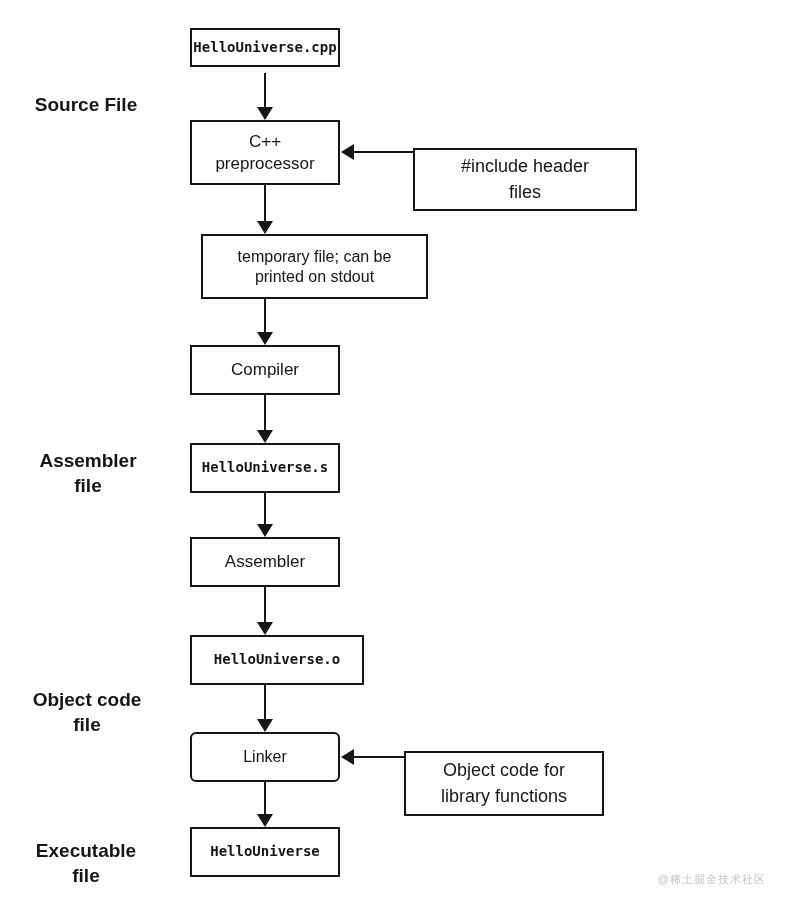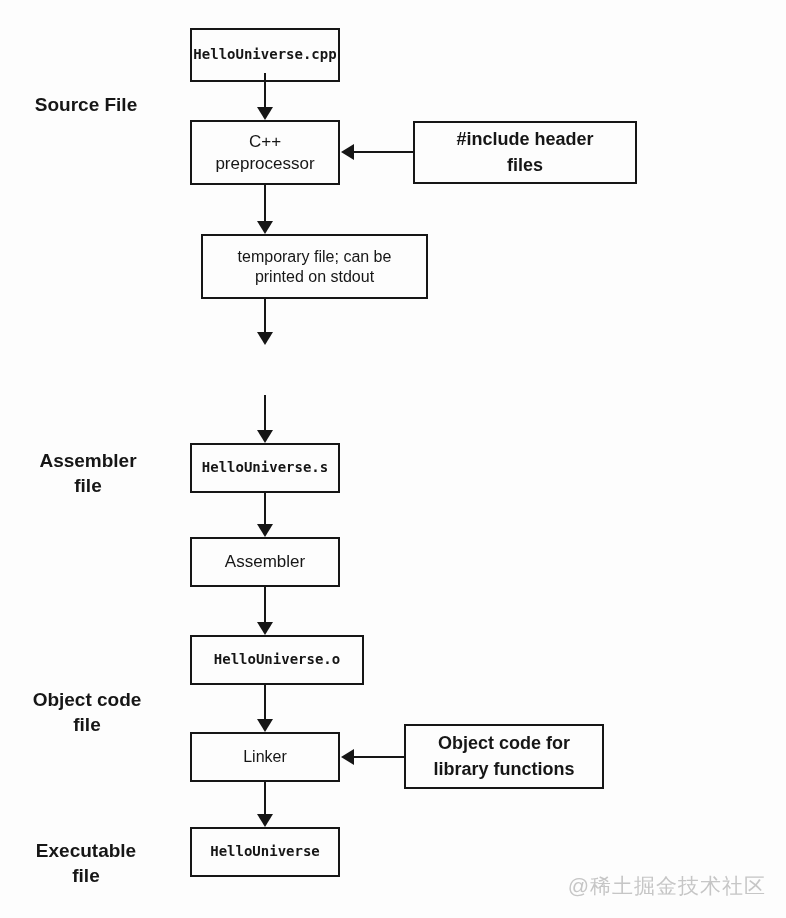--- a/index.html
+++ b/index.html
@@ -27,21 +27,21 @@
     display:flex;
     flex-direction:column;
     align-items:center;
     justify-content:center;
     text-align:center;
     line-height:1.25;
   }
   .sans{font-size:17px;font-weight:400;}
   .sans-sm{font-size:16px;font-weight:400;}
   .mono{font-family:"DejaVu Sans Mono", monospace;font-size:14px;font-weight:bold;letter-spacing:0px;}
-  .side-box{font-size:18px;font-weight:bold;line-height:1.4;}
+  .side-box{font-size:18px;font-weight:normal;line-height:1.4;margin-top:27px;}
   .stage-label{
     position:absolute;
     font-size:19px;
     font-weight:bold;
     text-align:center;
     line-height:1.3;
   }
   .v-line{
     position:absolute;
     width:2px;
@@ -63,21 +63,21 @@
     position:absolute;
     width:0;height:0;
     border-top:8px solid transparent;
     border-bottom:8px solid transparent;
     border-right:13px solid var(--line);
   }
   .watermark{
     position:absolute;
     right:20px;
     top:872px;
-    font-size:21px;
+    font-size:11px;
     color:var(--watermark);
     letter-spacing:1px;
     text-align:right;
   }
 </style>
 </head>
 <body>
 
 <div id="canvas">
 
@@ -90,48 +90,51 @@
   </div>
   <div class="stage-label" style="left:17px;top:641px;width:140px;margin-top:47px;">
     <span>Object code</span><br>
     <span>file</span>
   </div>
   <div class="stage-label" style="left:16px;top:839px;width:140px;">
     <span>Executable</span><br>
     <span>file</span>
   </div>
 
-  <div class="box mono" style="left:190px;top:28px;width:150px;height:54px;">
+  <div class="box mono" style="left:190px;top:28px;width:150px;height:39px;">
     <span>HelloUniverse.cpp</span>
   </div>
 
   <div class="box sans" style="left:190px;top:120px;width:150px;height:65px;">
     <span>C++</span>
     <span>preprocessor</span>
   </div>
 
   <div class="box sans-sm" style="left:155px;top:234px;width:227px;height:65px;margin-left:46px;">
     <span>temporary file; can be</span>
     <span>printed on stdout</span>
   </div>
 
+  <div class="box sans" style="left:190px;top:345px;width:150px;height:50px;">
+    <span>Compiler</span>
+  </div>
 
   <div class="box mono" style="left:190px;top:443px;width:150px;height:50px;">
     <span>HelloUniverse.s</span>
   </div>
 
   <div class="box sans" style="left:190px;top:537px;width:150px;height:50px;">
     <span>Assembler</span>
   </div>
 
   <div class="box mono" style="left:190px;top:635px;width:174px;height:50px;">
     <span>HelloUniverse.o</span>
   </div>
 
-  <div class="box sans-sm" style="left:190px;top:732px;width:150px;height:50px;">
+  <div class="box sans-sm" style="left:190px;top:732px;width:150px;height:50px;border-radius:6px;">
     <span>Linker</span>
   </div>
 
   <div class="box mono" style="left:190px;top:827px;width:150px;height:50px;justify-content:center;">
     <span>HelloUniverse</span>
   </div>
 
   <div class="box side-box" style="left:413px;top:121px;width:224px;height:63px;">
     <span>#include header</span>
     <span>files</span>

